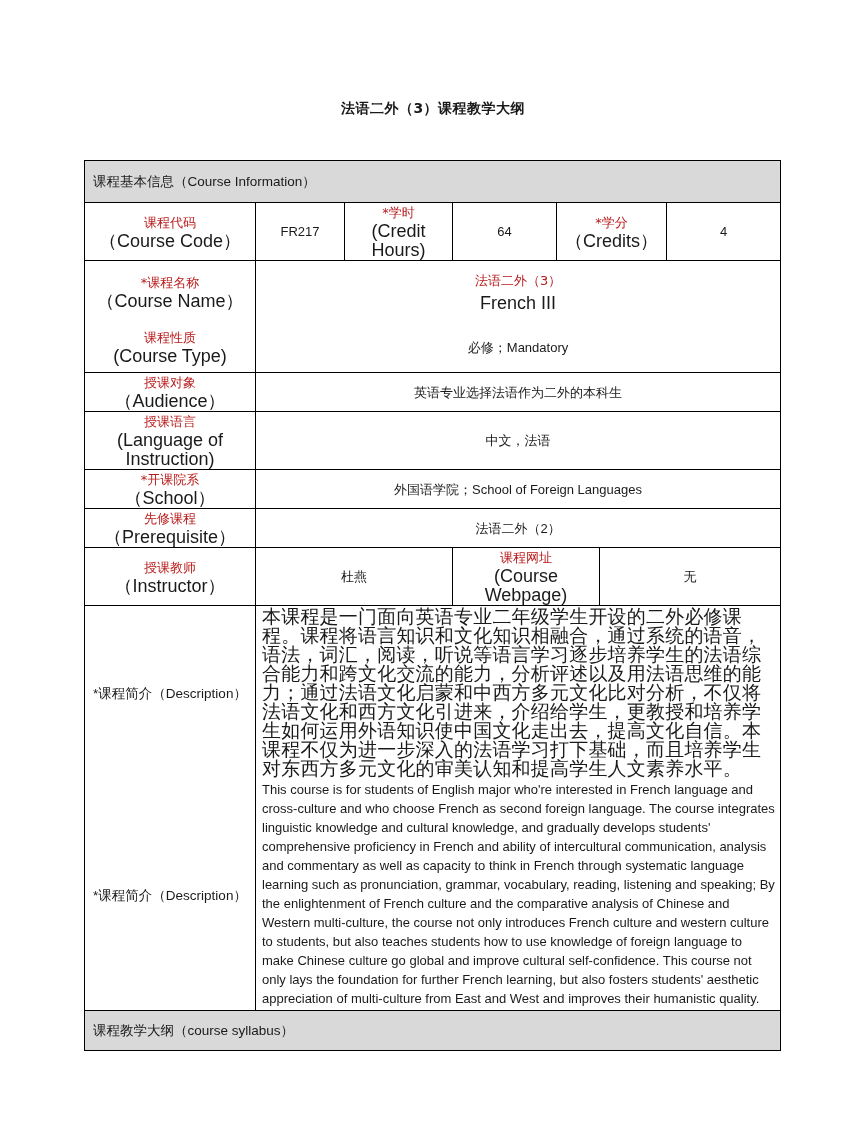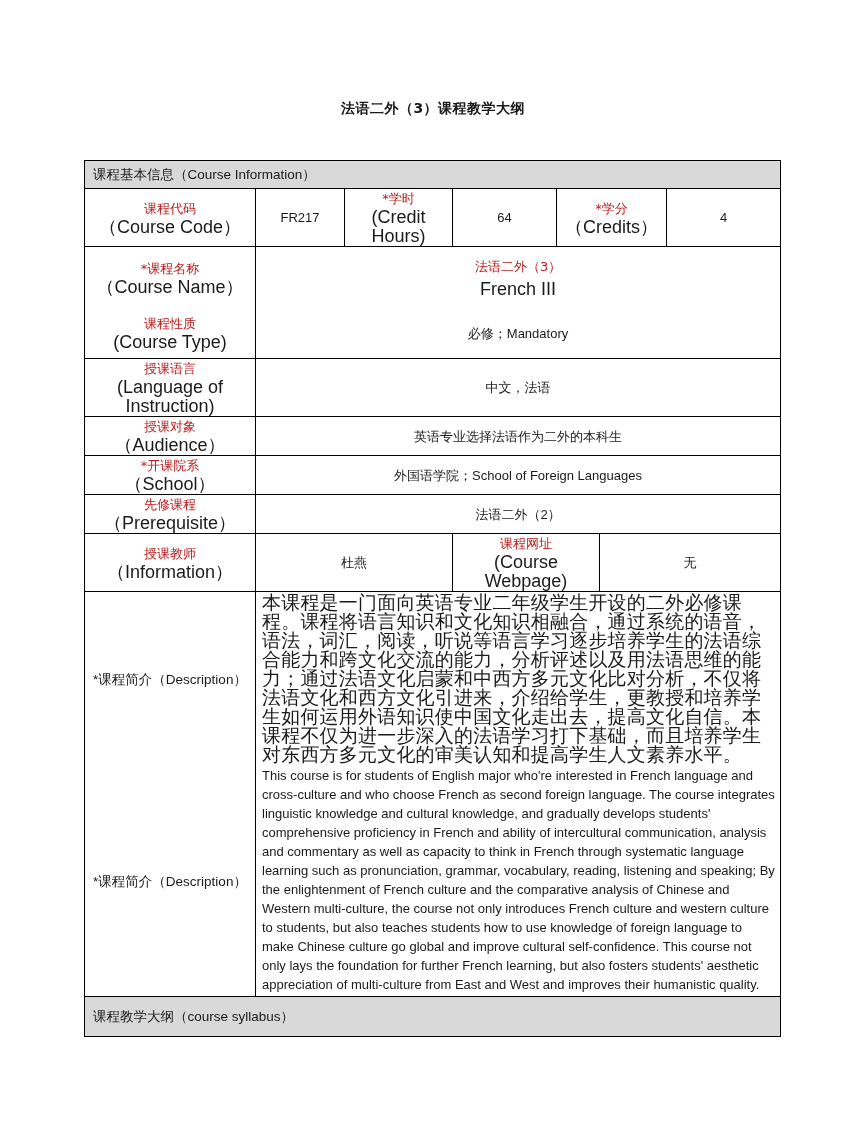--- a/index.html
+++ b/index.html
@@ -50,21 +50,21 @@
     <col style="width:89px">
     <col style="width:108px">
     <col style="width:39px">
     <col style="width:65px">
     <col style="width:43px">
     <col style="width:67px">
     <col style="width:114px">
   </colgroup>
 
   <tbody>
-      <tr class="section-header" style="height:28px">
+      <tr class="section-header" style="height:42px">
     <td colspan="8">课程基本信息（Course Information）</td>
   </tr>
 
   <tr style="height:40px">
     <td>
       <span class="label-cn">课程代码</span>
       <span class="label-en">（Course Code）</span>
     </td>
     <td>FR217</td>
     <td>
@@ -91,34 +91,34 @@
   </tr>
 
   <tr style="height:50px">
     <td class="nob-top">
       <span class="label-cn">课程性质</span>
       <span class="label-en">(Course Type)</span>
     </td>
     <td colspan="7" class="nob-top">必修；Mandatory</td>
   </tr>
 
+  <tr style="height:39px">
+    <td>
+      <span class="label-cn">授课对象</span>
+      <span class="label-en">（Audience）</span>
+    </td>
+    <td colspan="7">英语专业选择法语作为二外的本科生</td>
+  </tr>
+
   <tr style="height:38px">
     <td>
       <span class="label-cn">授课语言</span>
       <span class="label-en">(Language of Instruction)</span>
     </td>
     <td colspan="7">中文，法语</td>
-  </tr>
-
-  <tr style="height:39px">
-    <td>
-      <span class="label-cn">授课对象</span>
-      <span class="label-en">（Audience）</span>
-    </td>
-    <td colspan="7">英语专业选择法语作为二外的本科生</td>
   </tr>
 
   <tr style="height:39px">
     <td>
       <span class="label-cn">*开课院系</span>
       <span class="label-en">（School）</span>
     </td>
     <td colspan="7">外国语学院；School of Foreign Languages</td>
   </tr>
 
@@ -126,21 +126,21 @@
     <td>
       <span class="label-cn">先修课程</span>
       <span class="label-en">（Prerequisite）</span>
     </td>
     <td colspan="7">法语二外（2）</td>
   </tr>
 
   <tr style="height:39px">
     <td>
       <span class="label-cn">授课教师</span>
-      <span class="label-en">（Information）</span>
+      <span class="label-en">（Instructor）</span>
     </td>
     <td colspan="2">杜燕</td>
     <td colspan="3">
       <span class="label-cn">课程网址</span>
       <span class="label-en">(Course Webpage)</span>
     </td>
     <td colspan="2">无</td>
   </tr>
 
   <tr>

